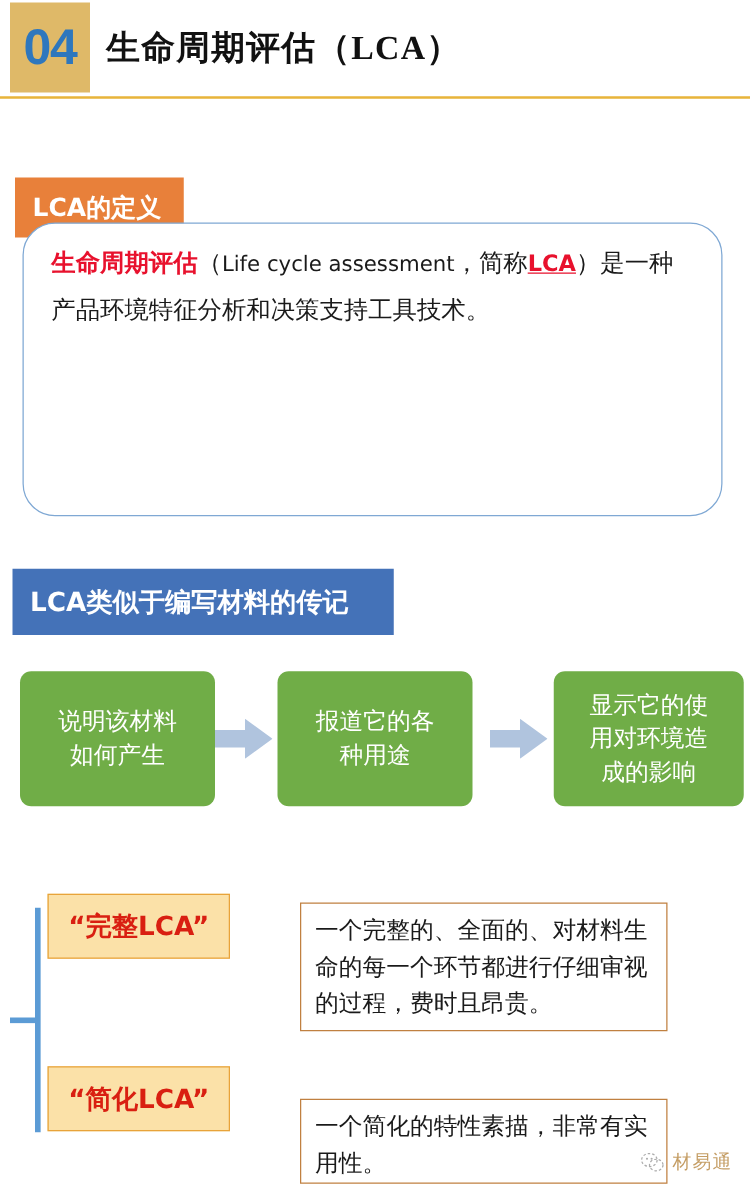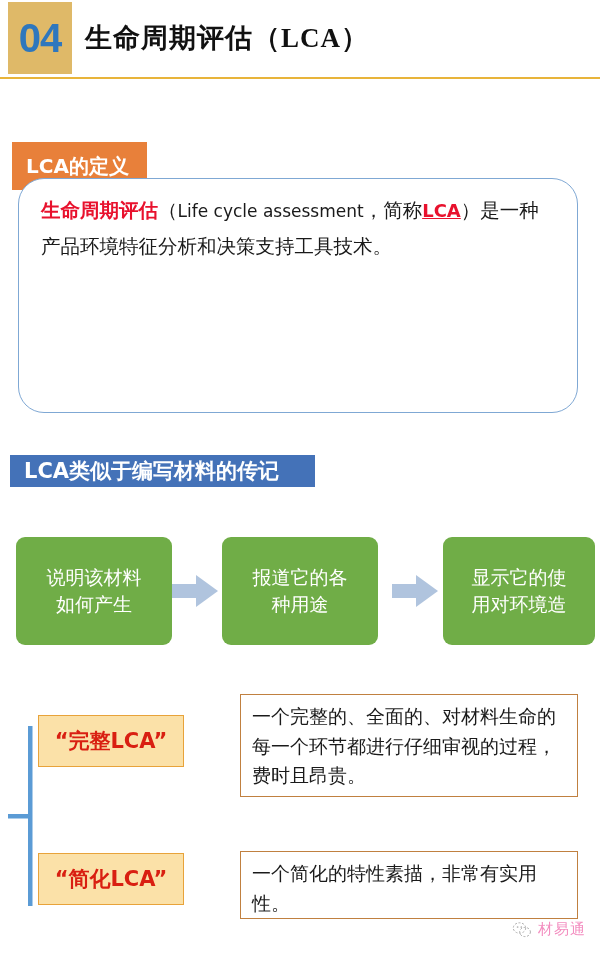--- a/index.html
+++ b/index.html
@@ -72,21 +72,21 @@
     left: 12px; top: 106px;
     width: 135px; height: 48px;
     background: #e8803a;
     padding-left: 14px;
     box-sizing: border-box;
     font-size: 20px;
     margin-top: 36px;
   }
   #badge-analogy {
     left: 10px; top: 455px;
-    width: 305px; height: 32px;
+    width: 305px; height: 53px;
     background: #4472b8;
     padding-left: 14px;
     box-sizing: border-box;
     font-size: 21px;
   }
 
   
   #definition-card {
     position: absolute;
     left: 18px; top: 178px;
@@ -168,44 +168,45 @@
     font-size: 21px;
     font-family: "DejaVu Sans", sans-serif;
     white-space: nowrap;
   }
   #type-label-full     { top: 715px; }
   #type-label-simple   { top: 853px; }
 
   .type-desc {
     position: absolute;
     left: 240px;
-    width: 338px;
+    width: 294px;
     box-sizing: border-box;
     border: 1px solid #c08040;
     background: #ffffff;
     color: #1a1a1a;
     font-family: Liberation Sans, sans-serif;
     font-size: 19px;
     line-height: 29.5px;
     padding: 7px 9px 7px 11px;
+    margin-top: 28px;
   }
   #type-desc-full   { top: 694px; height: 103px; }
   #type-desc-simple { top: 851px; height: 68px; }
 
   
   #watermark {
     position: absolute;
     right: 14px; top: 920px;
     display: flex;
     align-items: center;
     gap: 6px;
     opacity: 0.62;
   }
   #watermark-text {
-    color: #ec4899;
+    color: #a16207;
     font-size: 15px;
     font-family: "DejaVu Serif", "Liberation Serif", serif;
     letter-spacing: 1px;
   }
 </style>
 </head>
 <body>
 
 <div id="header">
   <div id="section-number-box">
@@ -250,20 +251,21 @@
   </div>
 
   <svg class="flow-arrow" id="flow-arrow-2" viewBox="0 0 46 32">
     <path d="M0 9 H24 V0 L46 16 L24 32 V23 H0 Z" fill="#b0c4de"></path>
   </svg>
 
   <div class="flow-box" id="flow-box-3">
     <div>
       <div>显示它的使</div>
       <div>用对环境造</div>
+      <div>成的影响</div>
     </div>
   </div>
 </div>
 
 <svg id="bracket" viewBox="0 0 30 180">
   <rect x="20" y="0" width="4.5" height="180" fill="#5b9bd5"></rect>
   <rect x="0" y="88" width="22" height="4.5" fill="#5b9bd5"></rect>
 </svg>
 
 <div class="type-label" id="type-label-full">

